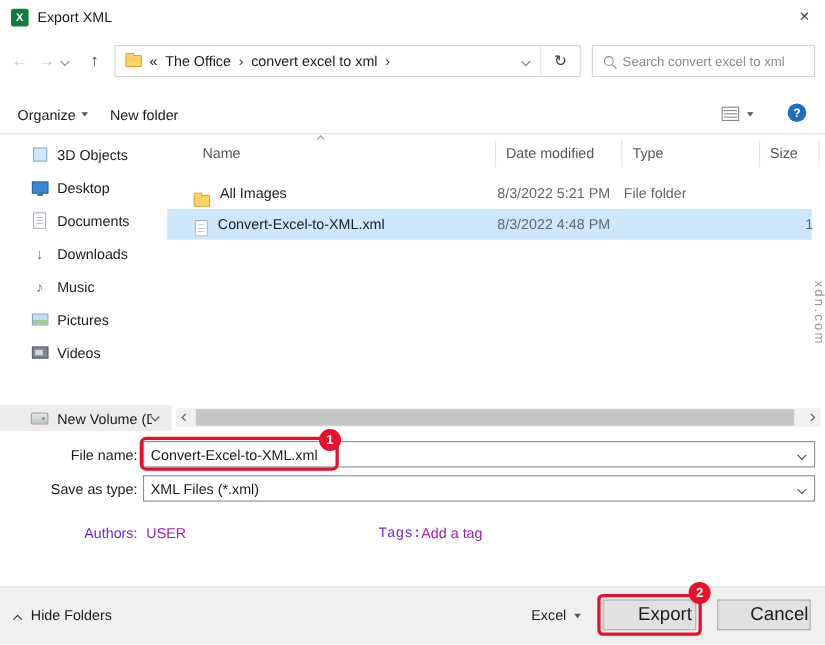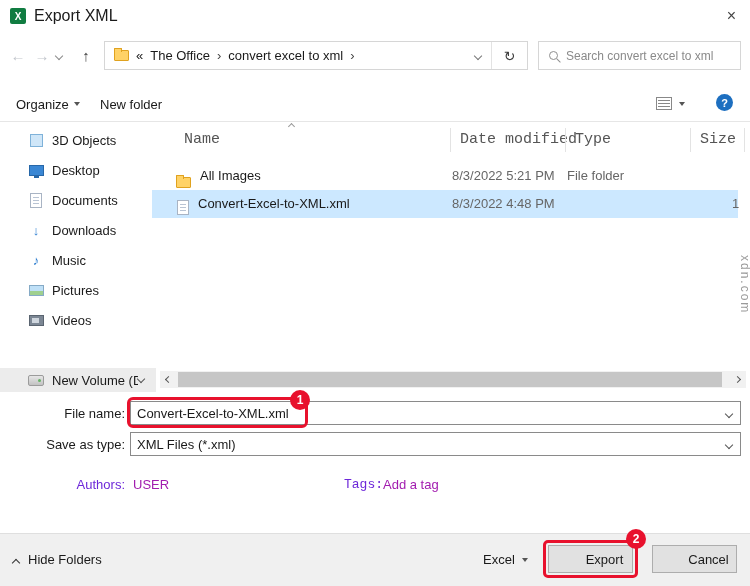--- a/index.html
+++ b/index.html
@@ -3,21 +3,21 @@
 <meta charset="utf-8">
 <style>
   * { margin:0; padding:0; box-sizing:border-box; }
   body { background:#fff; font-family:"Liberation Sans","DejaVu Sans",sans-serif; font-size:13px; color:#1a1a1a; }
   .dialog { position:relative; width:750px; height:586px; background:#fff; overflow:hidden; }
 
   
   .titlebar { position:absolute; left:0; top:0; width:750px; height:32px; background:#fff; }
   .xlic { position:absolute; left:10px; top:8px; width:16px; height:16px; background:#107c41; color:#fff;
           font-size:10px; font-weight:bold; display:flex; align-items:center; justify-content:center; border-radius:2px; }
-  .wtitle { position:absolute; left:34px; top:0; height:32px; line-height:32px; font-size:16px; }
+  .wtitle { position:absolute; left:34px; top:0; height:32px; line-height:32px; font-size:13px; }
   .wclose { position:absolute; right:14px; top:0; height:32px; line-height:32px; font-size:16px; color:#444; cursor:pointer; }
 
   
   .navglyph { position:absolute; top:44px; width:24px; height:24px; text-align:center; line-height:24px; font-size:15px; }
   .addrbox { position:absolute; left:104px; top:41px; width:424px; height:29px; border:1px solid #d6d6d6; display:flex; align-items:center; }
   .crumbArea { flex:1; display:flex; align-items:center; gap:7px; padding-left:9px; height:100%; }
   .addrSep { width:1px; height:27px; background:#e3e3e3; }
   .refreshSeg { width:35px; height:100%; display:flex; align-items:center; justify-content:center; color:#3f3f3f; font-size:14px; cursor:pointer; }
   .searchbox { position:absolute; left:538px; top:41px; width:203px; height:29px; border:1px solid #d6d6d6; display:flex; align-items:center; gap:8px; padding-left:10px; }
   .searchbox input { border:none; outline:none; flex:1; font-size:12px; color:#444; font-family:inherit; background:transparent; }
@@ -55,21 +55,21 @@
   .drive::after { content:""; position:absolute; right:2px; top:3px; width:3px; height:3px; border-radius:50%; background:#66b266; }
   .cube { width:13px; height:13px; background:#cfe6f8; border:1px solid #7fb2d9; display:inline-block; }
   .monitor { position:relative; width:15px; height:11px; background:#3a87d4; border:1px solid #2767a8; display:inline-block; }
   .monitor::after { content:""; position:absolute; left:4px; bottom:-3px; width:5px; height:2px; background:#2767a8; }
   .pic { width:15px; height:11px; background:linear-gradient(180deg,#bfe0f7 55%,#9fd08f 55%); border:1px solid #85aac6; display:inline-block; }
   .video { position:relative; width:15px; height:11px; background:#7c8794; border:1px solid #5a6470; display:inline-block; }
   .video::after { content:""; position:absolute; left:2px; top:2px; width:7px; height:5px; background:#cfd6de; }
   .glyphic { color:#2f7fd0; font-size:13px; line-height:13px; }
 
   
-  .hcell { position:absolute; top:126px; height:28px; line-height:28px; color:#555; font-size:15px; cursor:pointer;font-family:Liberation Mono, monospace; }
+  .hcell { position:absolute; top:126px; height:28px; line-height:28px; color:#555; font-size:13px; cursor:pointer; }
   .vsep { position:absolute; top:128px; height:24px; width:1px; background:#e3e3e3; }
   .frow { position:absolute; left:152px; width:586px; height:28px; cursor:pointer; }
   .frow.selected { background:#cce8ff; }
   .fcell { position:absolute; top:0; height:28px; line-height:28px; white-space:nowrap; }
   .fmeta { color:#666; }
 
   
   .hscroll { position:absolute; left:160px; top:371px; width:586px; height:17px; background:#f1f1f1; }
   .hs-arrow { position:absolute; top:0; width:17px; height:17px; display:flex; align-items:center; justify-content:center; cursor:pointer; }
   .hs-thumb { position:absolute; left:18px; top:1px; width:544px; height:15px; background:#c6c6c6; cursor:pointer; }
@@ -78,21 +78,21 @@
   
   .flabel { position:absolute; left:0; width:125px; text-align:right; height:20px; line-height:20px; }
   .combo { position:absolute; left:130px; width:611px; height:24px; border:1px solid #8a8a8a; background:#fff; display:flex; align-items:center; padding:0 24px 0 6px; cursor:pointer; }
   .combo .chev { position:absolute; right:8px; top:9px; }
   .combo input { border:none; outline:none; width:100%; font-size:13px; font-family:inherit; color:#1a1a1a; background:transparent; }
   .greylabel { color:#6d28d9; }
   .link { color:#a21caf; cursor:pointer; }
 
   
   .footer { position:absolute; left:0; top:533px; width:750px; height:53px; background:#f0f0f0; border-top:1px solid #dfdfdf; }
-  .btn { position:absolute; width:85px; height:28px; background:#e1e1e1; border:1px solid #adadad; font-size:13px;
+  .btn { position:absolute; width:85px; height:28px; background:#e1e1e1; border:1px solid #adadad; font-size:17px;
          display:flex; align-items:center; justify-content:center; cursor:pointer;padding-left:28px; }
 
   
   .ann { position:absolute; border:3px solid #e8112d; border-radius:6px; pointer-events:none; }
   .annc { position:absolute; width:20px; height:20px; border-radius:50%; background:#e8112d; color:#fff; font-weight:bold;
           font-size:12px; display:flex; align-items:center; justify-content:center; pointer-events:none; }
 
   .watermark { position:absolute; right:-2px; top:255px; writing-mode:vertical-rl; color:#9a9a9a; font-size:12px; letter-spacing:2px; }
 </style>
 </head>

